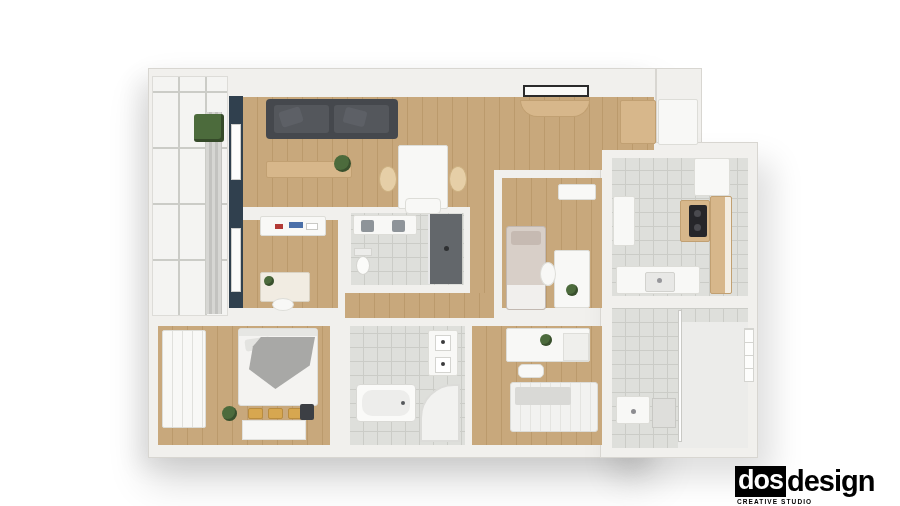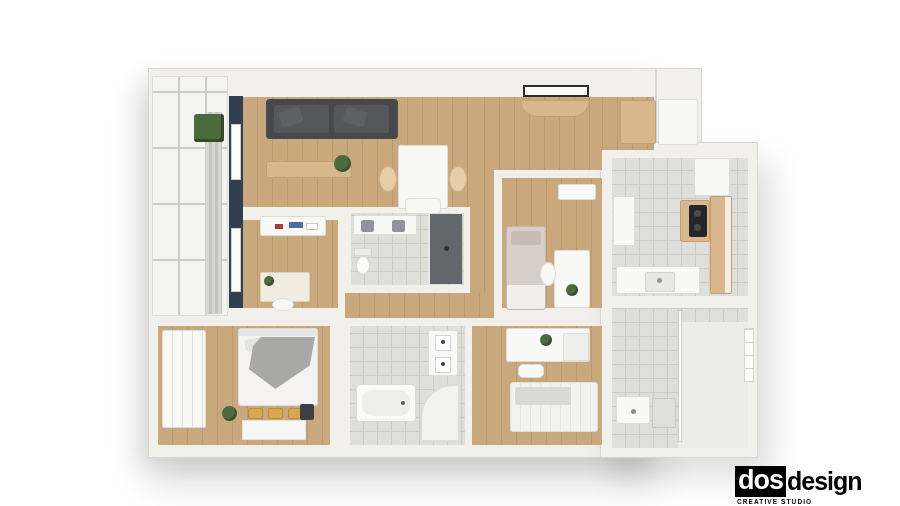--- a/index.html
+++ b/index.html
@@ -44,21 +44,21 @@
   .plant{background:var(--green);border-radius:50%;box-shadow:inset -2px -2px 0 rgba(0,0,0,.25);}
   .glassline{border-left:2px solid rgba(255,255,255,.85);}
   .ellipse{border-radius:50%;}
   
   #logo{position:absolute;left:735px;top:466px;z-index:10;display:flex;flex-direction:column;align-items:flex-start;}
   #logo .row{display:flex;align-items:center;line-height:1;}
   #logo .dos{
     background:var(--logo-ink);color:#fff;font-weight:bold;font-size:27px;
     padding:1px 3px 3px 3px;letter-spacing:-1px;
   }
-  #logo .design{color:var(--logo-ink);font-weight:bold;font-size:25px;letter-spacing:-1px;padding-left:1px;}
+  #logo .design{color:var(--logo-ink);font-weight:bold;font-size:29px;letter-spacing:-1px;padding-left:1px;}
   #logo .tagline{
     color:var(--logo-ink);font-weight:bold;font-size:6.5px;letter-spacing:1.1px;margin-top:1px;margin-left:2px;
   }
 </style>
 </head>
 <body>
 
 <div id="stage">
 
   <div id="footprint-main" class="wallblock" style="left:148px;top:68px;width:508px;height:390px;"></div>

